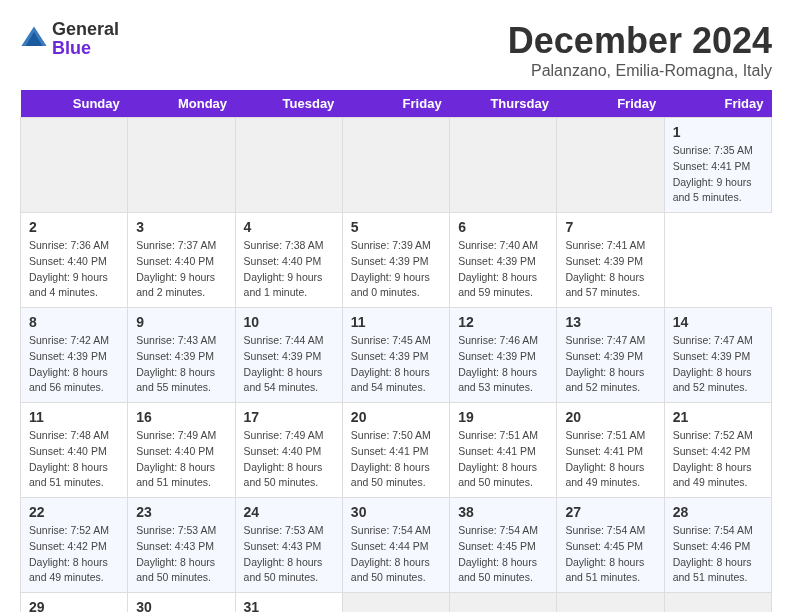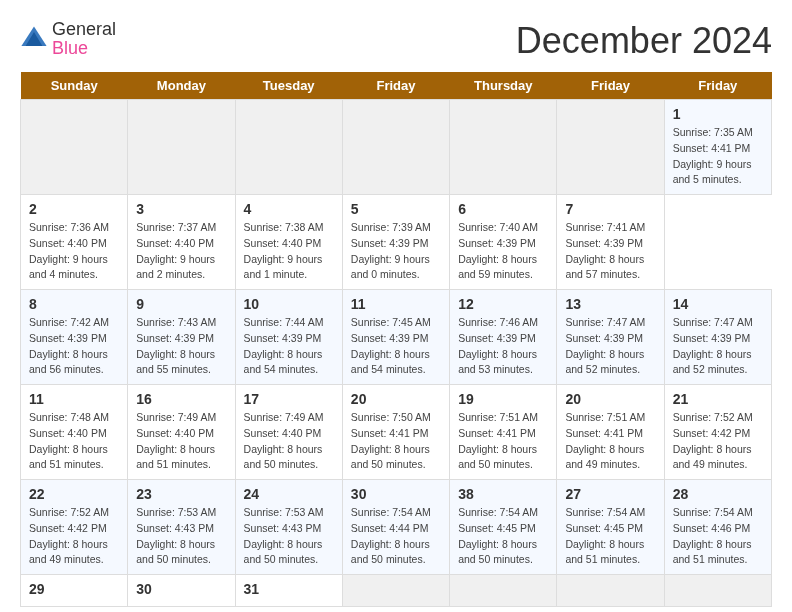--- a/index.html
+++ b/index.html
@@ -16,56 +16,56 @@
       align-items: flex-start;
       margin-bottom: 10px;
     }
     .logo {
       display: flex;
       align-items: center;
       gap: 4px;
     }
     .logo-text-general {
       font-size: 18px;
-      font-weight: normal;
+      font-weight: bold;
       color: #333;
       line-height: 1;
     }
     .logo-text-blue {
       font-size: 18px;
-      font-weight: normal;
-      color: #ec4899;
+      font-weight: bold;
+      color: #6d28d9;
       line-height: 1;
       text-align: right;
     }
     .logo-icon {
       width: 28px;
       height: 28px;
     }
     .title-area {
       text-align: right;
     }
     .main-title {
       font-size: 36px;
-      font-weight: normal;
+      font-weight: bold;
       color: #333;
     }
     .subtitle {
       font-size: 16px;
       color: #555;
     }
     table {
       width: 100%;
       border-collapse: collapse;
       font-size: 11px;
     }
     thead tr th {
-      background-color: #a16207;
+      background-color: #6d28d9;
       color: white;
-      text-align: center;
+      text-align: right;
       padding: 6px 8px;
       font-size: 13px;
       font-weight: bold;
     }
     tbody tr td {
       vertical-align: top;
       padding: 6px 8px;
       border: 1px solid #ddd;
       width: 14.28%;
       min-height: 80px;
@@ -101,20 +101,21 @@
       <polygon points="20,2 38,30 2,30" fill="#3a7abf"></polygon>
       <polygon points="20,10 32,30 8,30" fill="#1a5a9f"></polygon>
     </svg>
     <div>
       <span class="logo-text-general">General</span><br>
       <span class="logo-text-blue">Blue</span>
     </div>
   </div>
   <div class="title-area">
     <div class="main-title">December 2024</div>
+    <div class="subtitle">Palanzano, Emilia-Romagna, Italy</div>
   </div>
 </div>
 
 <table>
   <thead>
     <tr>
     <th>Sunday</th>
         <th>Monday</th>
         <th>Tuesday</th>
         <th>Friday</th>

